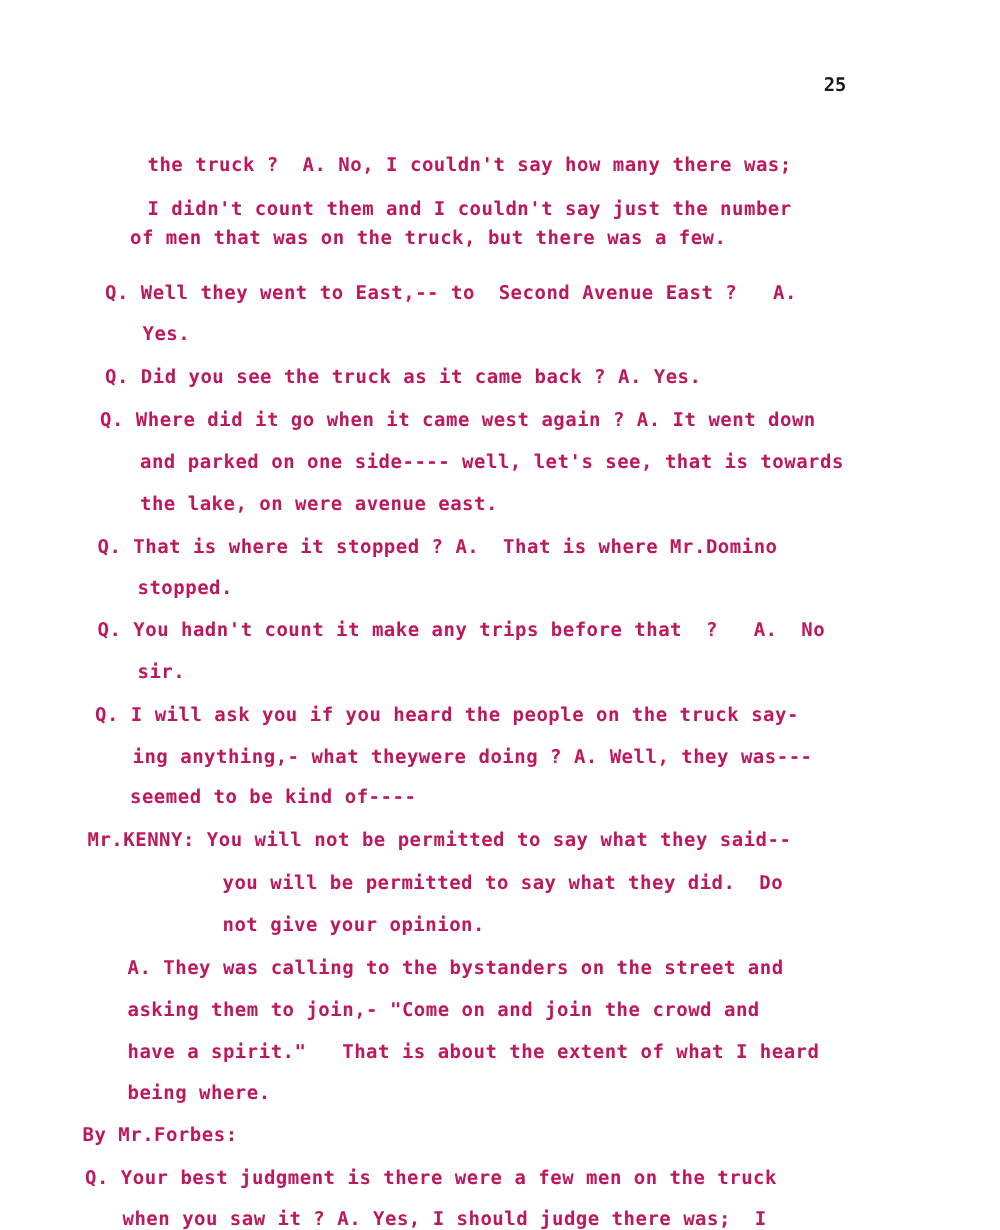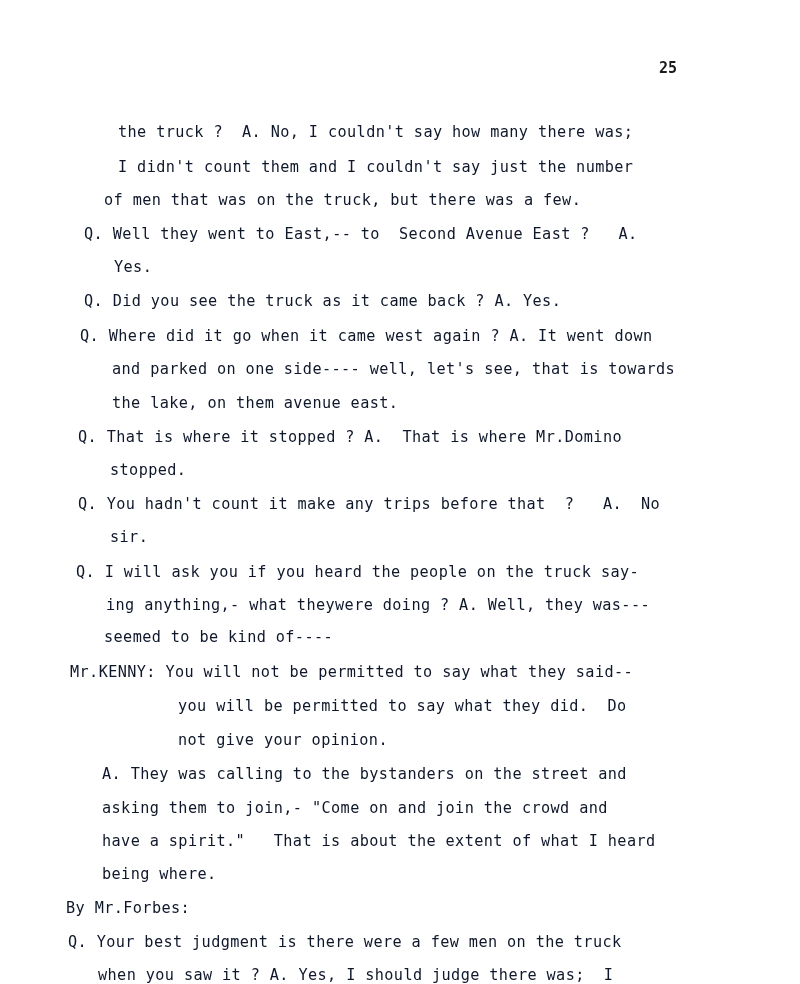--- a/index.html
+++ b/index.html
@@ -1,23 +1,23 @@
 <!DOCTYPE html>
 <html><head>
   <meta charset="utf-8">
   <style>
     html, body { margin: 0; padding: 0; background: #ffffff; }
     body { width: 800px; height: 984px; position: relative; overflow: hidden; }
     .page { position: absolute; left: 0; top: 0; width: 800px; height: 872px; background: #fff; margin-top: 28px; }
     .line {
       position: absolute;
       font-family: "DejaVu Sans Mono", "Liberation Mono", monospace;
-      font-weight: normal;
+      font-weight: bold;
       font-size: 15.2px;
-      color: #0f172a;
+      color: #be185d;
       white-space: pre;
       letter-spacing: 0.4px;
       line-height: 18px;
     }
     .pagenum { position: absolute; left: 659px; top: 31px; font-family: "DejaVu Sans Mono", monospace; font-weight: bold; font-size: 15px; color: #1a1a1a; }
     .rule {
       position: absolute; left: 0; top: 965px; width: 800px; height: 0;
       border-top: 1px dotted #999;
     }
     .rule2 {
@@ -26,27 +26,27 @@
     }
   </style>
 </head>
 <body>
 
 <div class="page">
   <div class="pagenum">25</div>
   <div id="lines">
       <div class="line" style="left: 118px; top: 95px;">the truck ?  A. No, I couldn't say how many there was;</div>
       <div class="line" style="left: 118px; top: 130px;">I didn't count them and I couldn't say just the number</div>
-      <div class="line" style="left: 104px; top: 163px;">of men that was on the truck, but there was a few.</div>
+      <div class="line" style="left: 104px; top: 153px;">of men that was on the truck, but there was a few.</div>
       <div class="line" style="left: 84px; top: 197px;">Q. Well they went to East,-- to  Second Avenue East ?   A.</div>
       <div class="line" style="left: 114px; top: 230px;">Yes.</div>
       <div class="line" style="left: 84px; top: 264px;">Q. Did you see the truck as it came back ? A. Yes.</div>
       <div class="line" style="left: 80px; top: 299px;">Q. Where did it go when it came west again ? A. It went down</div>
       <div class="line" style="left: 112px; top: 332px;">and parked on one side---- well, let's see, that is towards</div>
-      <div class="line" style="left: 112px; top: 366px;">the lake, on them avenue east.</div>
+      <div class="line" style="left: 112px; top: 366px;">the lake, on were avenue east.</div>
       <div class="line" style="left: 78px; top: 400px;">Q. That is where it stopped ? A.  That is where Mr.Domino</div>
       <div class="line" style="left: 110px; top: 433px;">stopped.</div>
       <div class="line" style="left: 78px; top: 467px;">Q. You hadn't count it make any trips before that  ?   A.  No</div>
       <div class="line" style="left: 110px; top: 500px;">sir.</div>
       <div class="line" style="left: 76px; top: 535px;">Q. I will ask you if you heard the people on the truck say-</div>
       <div class="line" style="left: 106px; top: 568px;">ing anything,- what theywere doing ? A. Well, they was---</div>
       <div class="line" style="left: 104px; top: 600px;">seemed to be kind of----</div>
       <div class="line" style="left: 70px; top: 635px;">Mr.KENNY: You will not be permitted to say what they said--</div>
       <div class="line" style="left: 178px; top: 669px; text-align: right;">you will be permitted to say what they did.  Do</div>
       <div class="line" style="left: 178px; top: 703px;">not give your opinion.</div>

